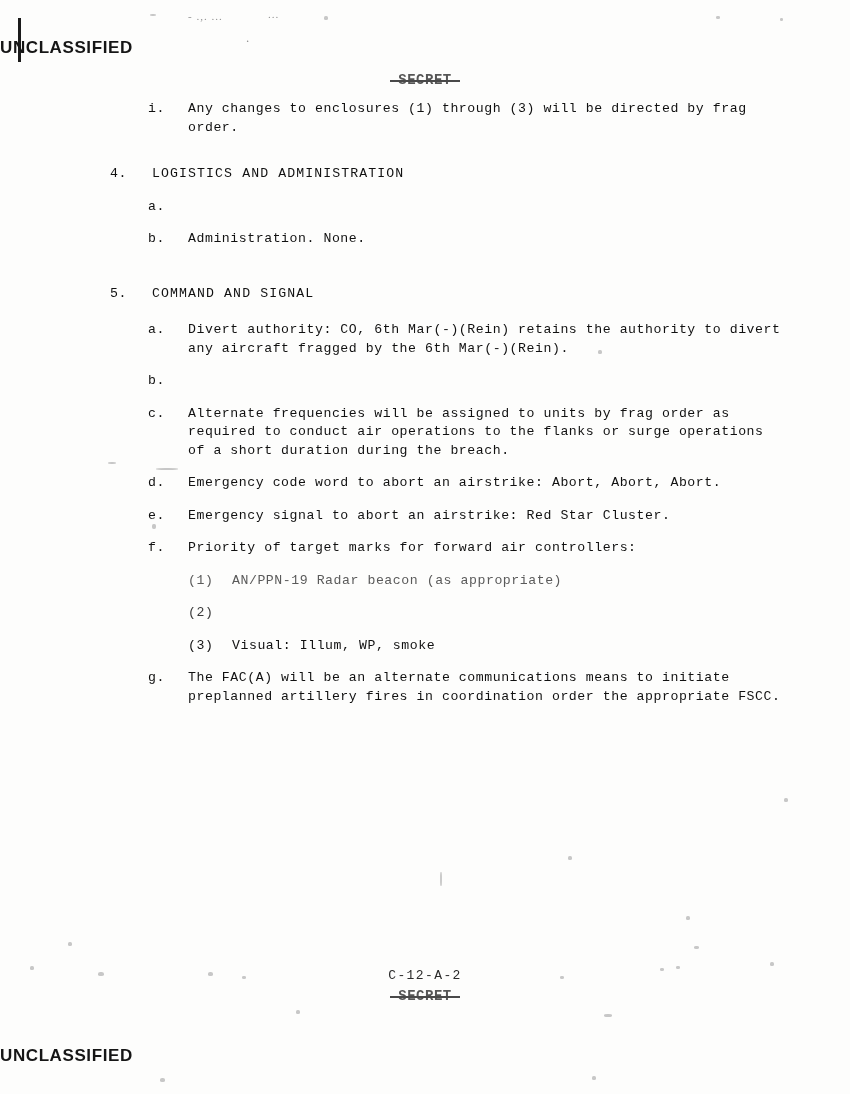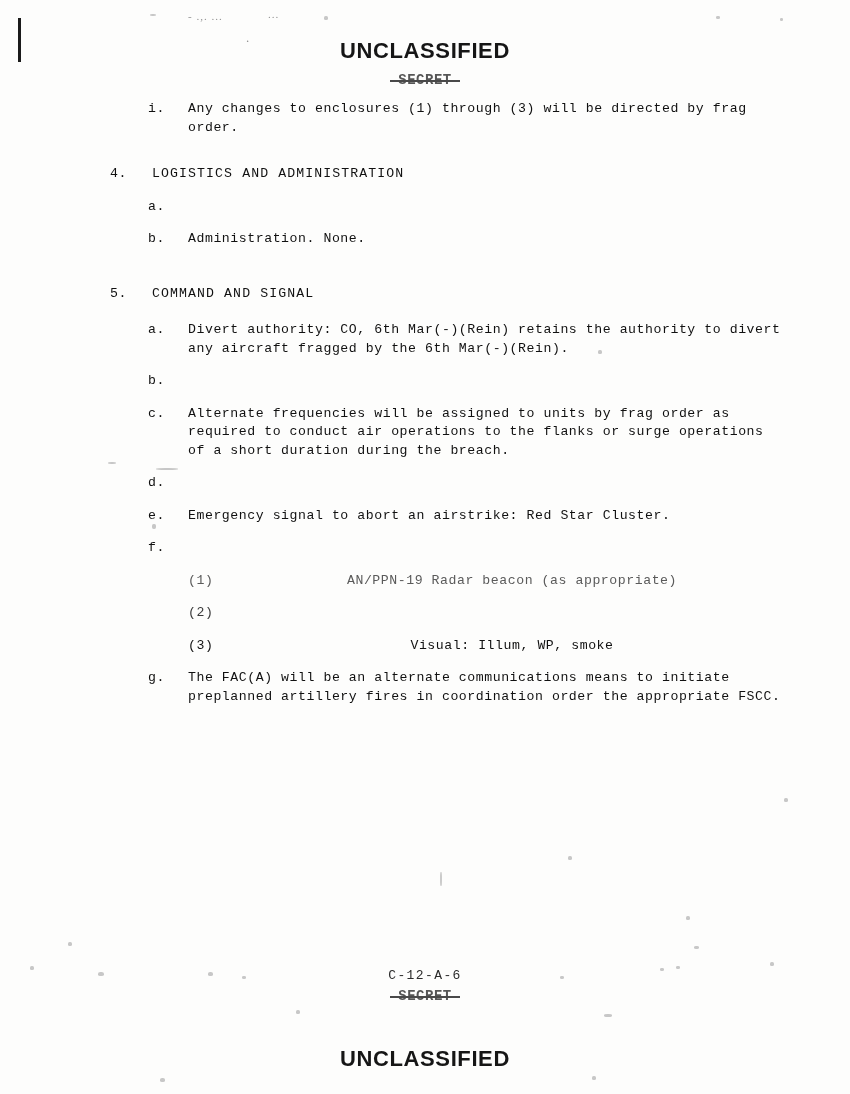--- a/index.html
+++ b/index.html
@@ -40,23 +40,23 @@
     font-family: "Liberation Serif", serif;
     font-size: 11px;
     letter-spacing: 1px;
     opacity: .75;
   }
 
   .unclass {
     position: absolute;
     left: 0;
     width: 850px;
-    text-align: center;
+    text-align: left;
     font-family: "Liberation Sans", sans-serif;
-    font-size: 22px;
+    font-size: 17px;
     font-weight: bold;
     letter-spacing: .6px;
     color: #161616;
   }
   #unclass-top { top: 38px; }
   #unclass-bottom { top: 1046px; }
 
   .classmark {
     position: absolute;
     left: 0;
@@ -134,21 +134,20 @@
     display: flex;
     margin-top: 14px;
     padding-left: 188px;
   }
   .subsub .lbl {
     width: 44px;
     flex: none;
   }
   .subsub .txt {
     width: 560px;
-    text-align: center;
   }
 
   .faint { color: #3a3a3a; }
   .fainter { color: #5a5a5a; }
 
   #pageno {
     position: absolute;
     left: 0;
     top: 968px;
     width: 850px;
@@ -239,29 +238,31 @@
       <div class="lbl">b.</div>
     </div>
 
     <div class="sub block">
       <div class="lbl">c.</div>
       <div class="txt">Alternate frequencies will be assigned to units by frag order as required to conduct air operations to the flanks or surge operations of a short duration during the breach.</div>
     </div>
 
     <div class="sub block">
       <div class="lbl">d.</div>
+      <div class="txt">Emergency code word to abort an airstrike:  Abort, Abort, Abort.</div>
     </div>
 
     <div class="sub block">
       <div class="lbl">e.</div>
       <div class="txt">Emergency signal to abort an airstrike:  Red Star Cluster.</div>
     </div>
 
     <div class="sub block">
       <div class="lbl">f.</div>
+      <div class="txt">Priority of target marks for forward air controllers:</div>
     </div>
 
     <div class="subsub block fainter">
       <div class="lbl">(1)</div>
       <div class="txt">AN/PPN-19 Radar beacon (as appropriate)</div>
     </div>
 
     <div class="subsub block faint">
       <div class="lbl">(2)</div>
     </div>
@@ -271,21 +272,21 @@
       <div class="txt">Visual: Illum, WP, smoke</div>
     </div>
 
     <div class="sub block">
       <div class="lbl">g.</div>
       <div class="txt">The FAC(A) will be an alternate communications means to initiate preplanned artillery fires in coordination order the appropriate FSCC.</div>
     </div>
 
   </div>
 
-  <div id="pageno">C-12-A-6</div>
+  <div id="pageno">C-12-A-2</div>
 
   <div class="classmark" id="secret-bottom">
     <span class="strike">SECRET</span>
   </div>
 
   <div class="unclass" id="unclass-bottom">UNCLASSIFIED</div>
 
 </div>
 
 </body></html>

